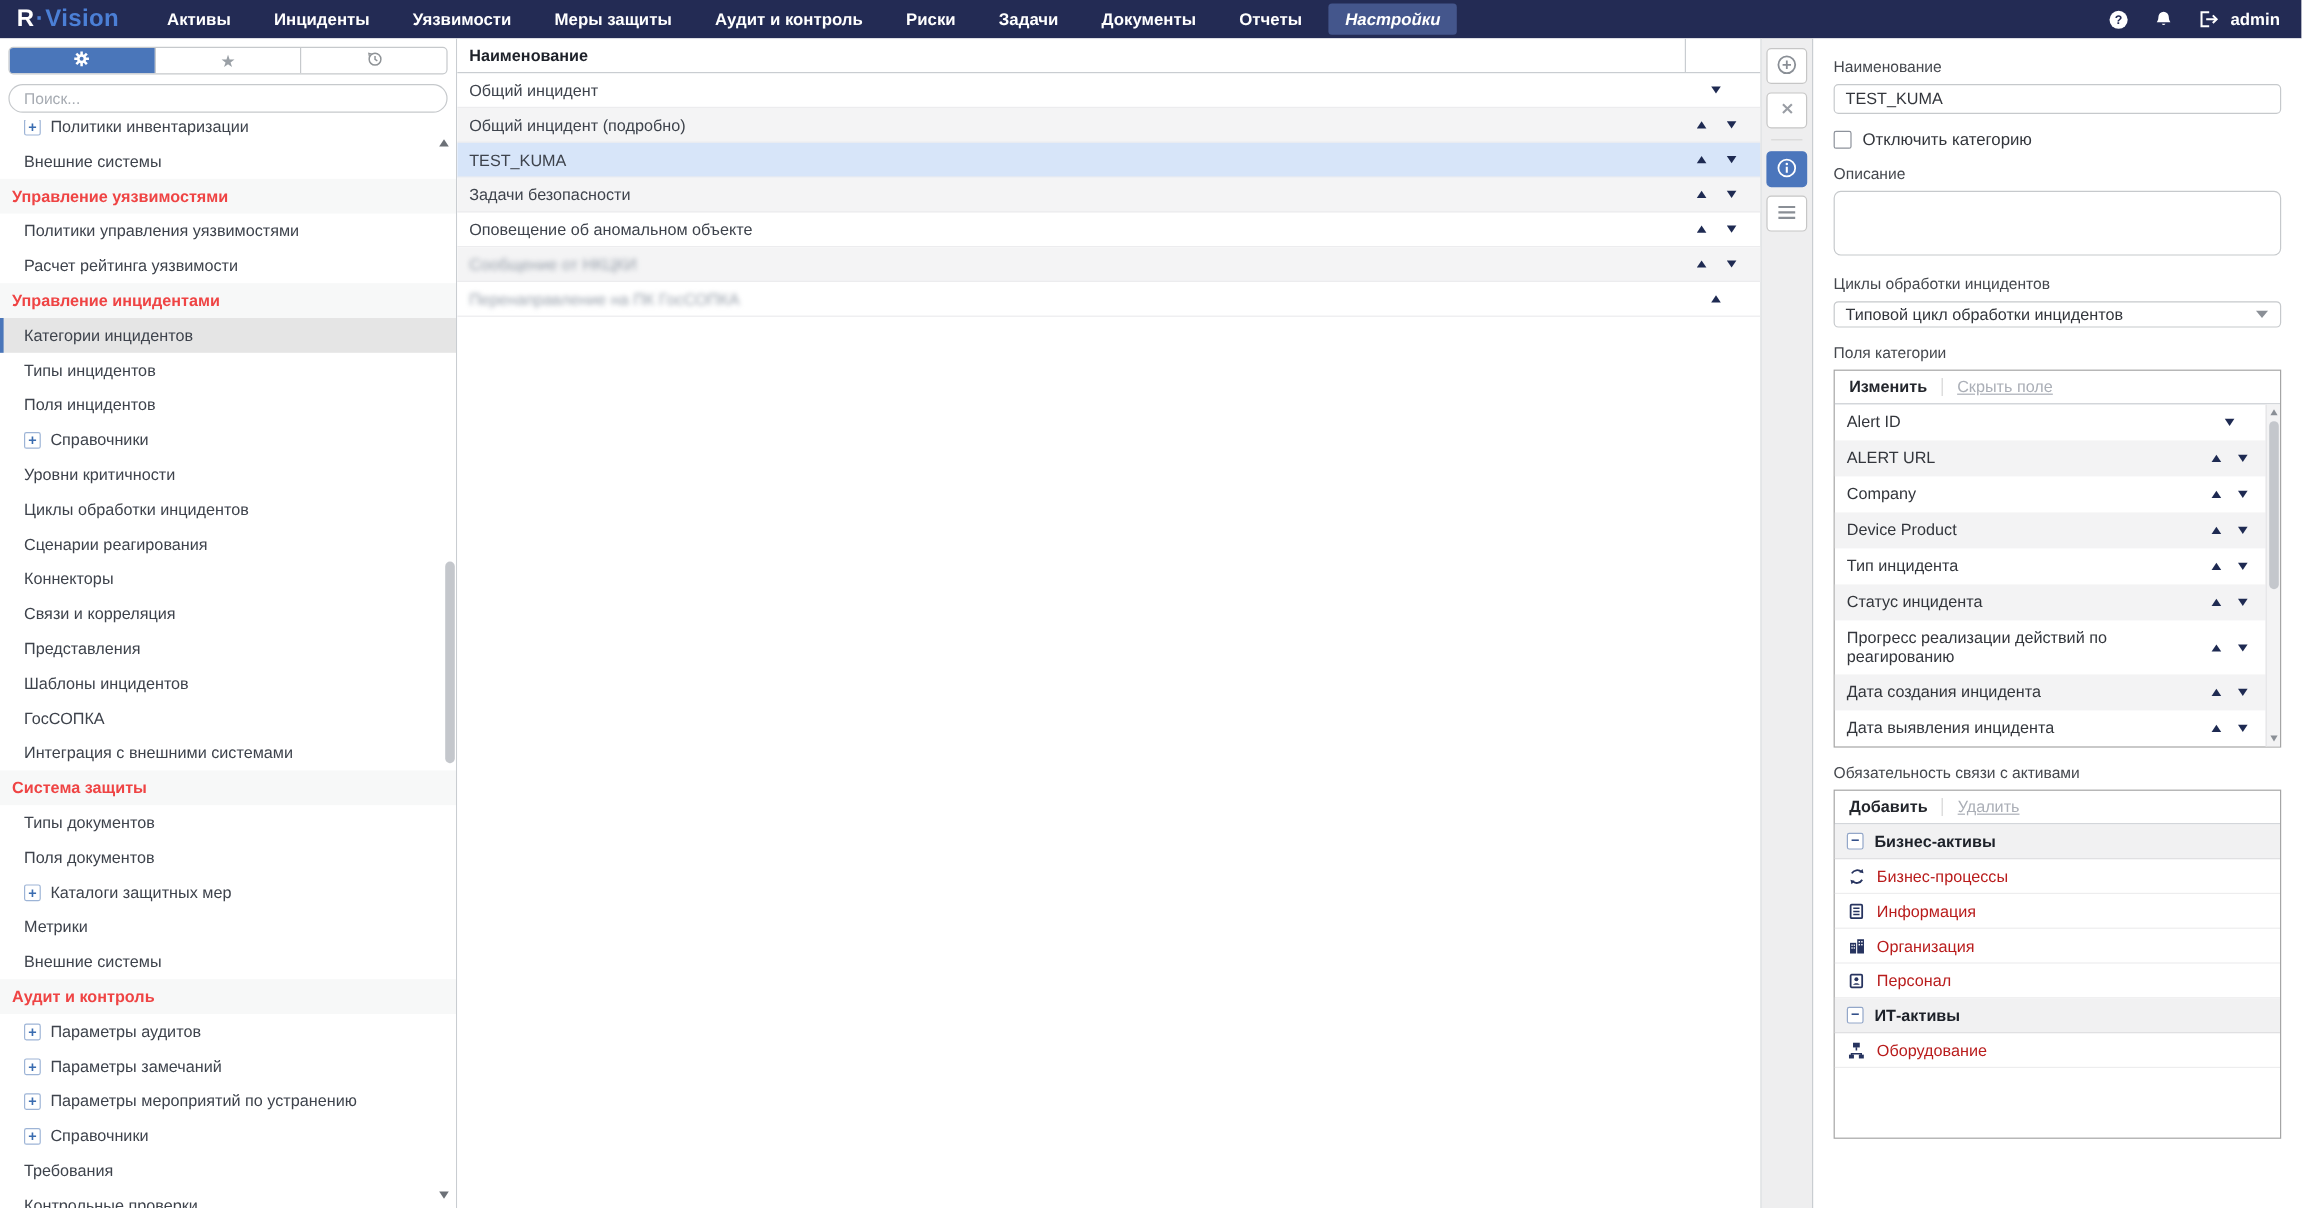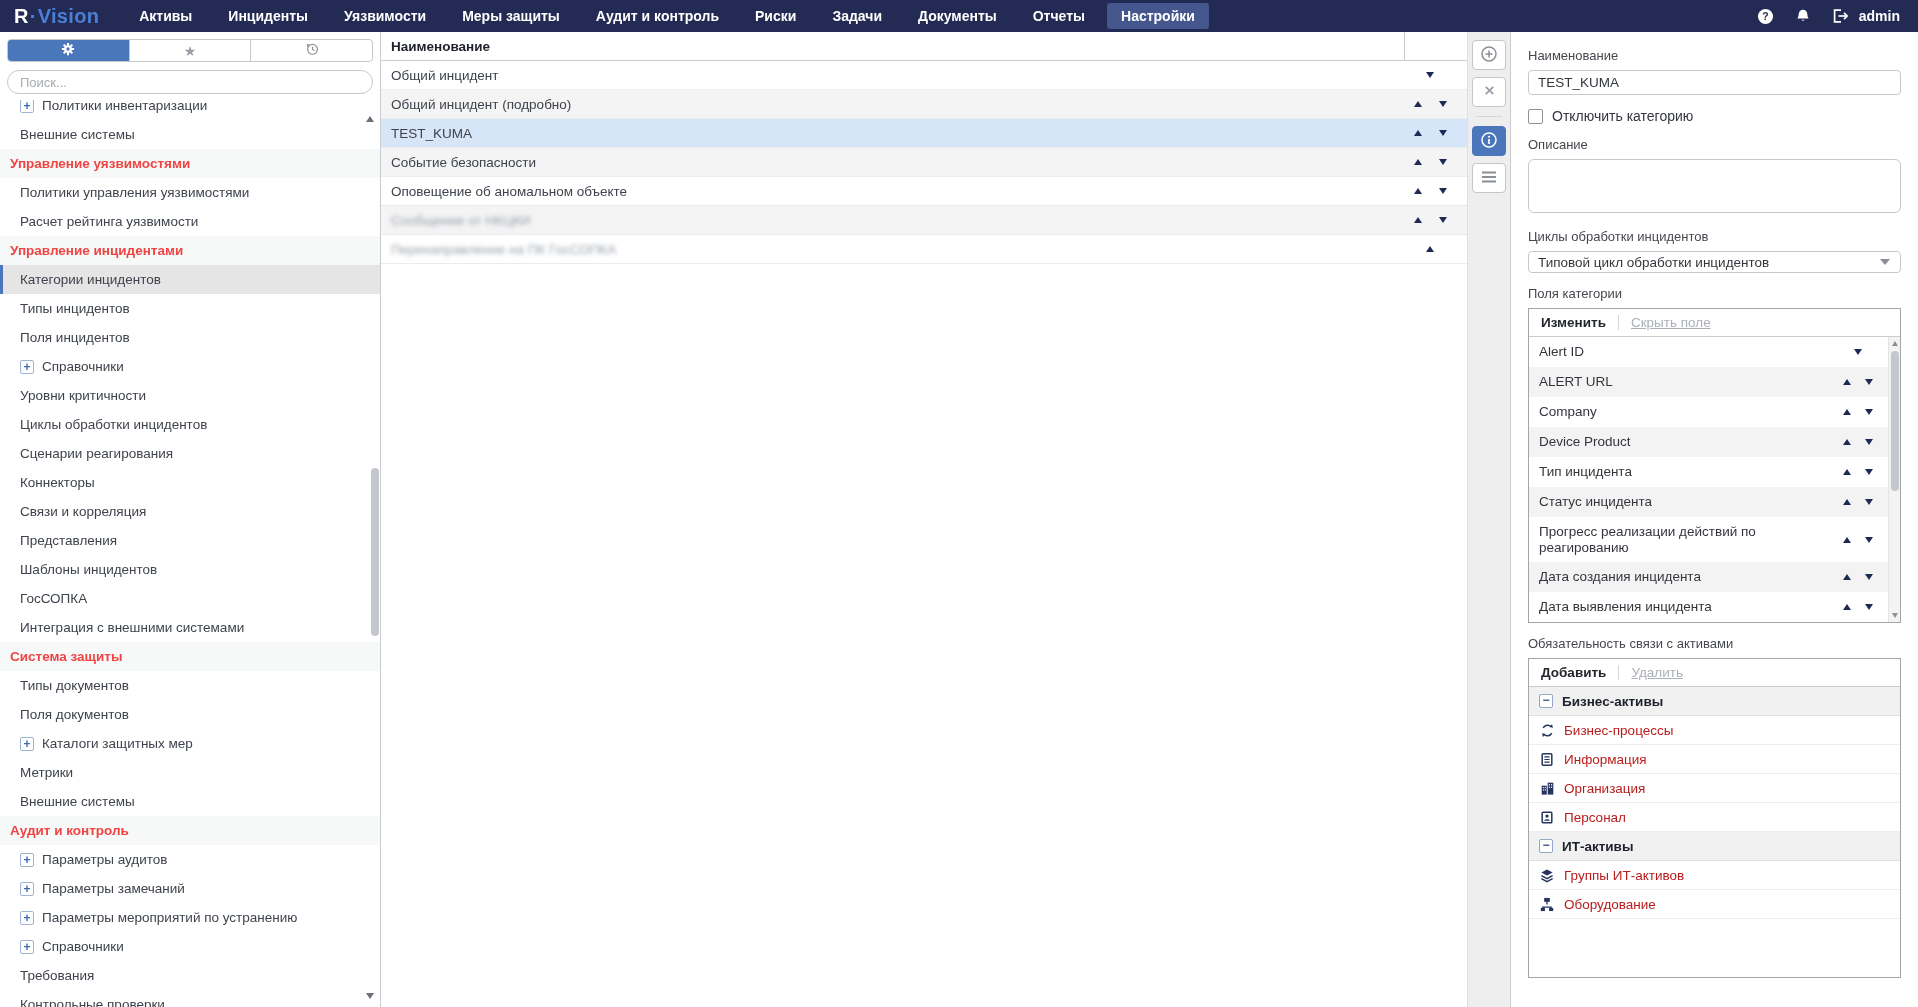--- a/index.html
+++ b/index.html
@@ -14,21 +14,21 @@
   .nav {
     height:32px; background:#232b54; display:flex; align-items:center;
     color:#fff; white-space:nowrap;
   }
   .logo { margin-left:14px; font-size:20px; font-weight:bold; letter-spacing:.3px; display:flex; align-items:baseline; }
   .logo .lg-r { color:#ffffff; }
   .logo .lg-dot { color:#4b7fd6; margin:0 1px; }
   .logo .lg-v { color:#4b7fd6; }
   .nav-items { display:flex; align-items:center; margin-left:26px; gap:8px; }
   .nav-item { font-weight:bold; font-size:14px; padding:5px 14px; border-radius:3px; cursor:default; }
-  .nav-item.active { background:#44568c; }
+  .nav-item.active { background:#44568c;font-style:italic; }
   .nav-right { margin-left:auto; display:flex; align-items:center; gap:21px; padding-right:18px; }
   .nav-right .usr { font-weight:bold; font-size:14px; margin-left:-13px; }
   .nav-icon { display:flex; align-items:center; }
   
   .wrap { display:flex; height:975px; }
   
   .sidebar { width:381px; min-width:381px; border-right:1px solid #c9cdd1; display:flex; flex-direction:column; background:#fff; }
   .tabs { display:flex; margin:7px 7px 0 7px; height:23px; border:1px solid #c6c9cc; border-radius:4px; overflow:hidden; background:#fff; }
   .tab { flex:1; display:flex; align-items:center; justify-content:center; border-left:1px solid #c6c9cc; cursor:default; }
   .tab:first-child { border-left:none; }
@@ -339,21 +339,21 @@
     </span>
   </div>
         <div class="main-row selected">
     <span class="lbl">TEST_KUMA</span>
     <span class="carets">
       <span class="caret-up"></span>
       <span class="caret-down"></span>
     </span>
   </div>
         <div class="main-row">
-    <span class="lbl">Событие безопасности</span>
+    <span class="lbl">Задачи безопасности</span>
     <span class="carets">
       <span class="caret-up"></span>
       <span class="caret-down"></span>
     </span>
   </div>
         <div class="main-row">
     <span class="lbl">Оповещение об аномальном объекте</span>
     <span class="carets">
       <span class="caret-up"></span>
       <span class="caret-down"></span>
@@ -569,31 +569,20 @@
   </div>
           <div class="a-row t-group">
     <span class="minusbox">−</span>
 
     <span class="lbl">ИТ-активы</span>
   </div>
           <div class="a-row">
 
     <span class="a-icon">
               <svg width="16" height="15" viewBox="0 0 16 16">
-                <path d="M8 1.6 14 4.8 8 8 2 4.8z" fill="#26335f"></path>
-                <path d="M2 8.2l6 3.2 6-3.2" fill="none" stroke="#26335f" stroke-width="1.5"></path>
-                <path d="M2 11.4l6 3.2 6-3.2" fill="none" stroke="#26335f" stroke-width="1.5"></path>
-              </svg>
-            </span>
-    <span class="lbl">Группы ИТ-активов</span>
-  </div>
-          <div class="a-row">
-
-    <span class="a-icon">
-              <svg width="16" height="15" viewBox="0 0 16 16">
                 <path d="M8 5v3M3.7 13v-2.2h8.6V13" fill="none" stroke="#26335f" stroke-width="1.4"></path>
                 <rect x="5" y="1" width="6" height="4.2" fill="#26335f"></rect>
                 <rect x="1.4" y="11.6" width="4.4" height="3.4" fill="#26335f"></rect>
                 <rect x="10.2" y="11.6" width="4.4" height="3.4" fill="#26335f"></rect>
               </svg>
             </span>
     <span class="lbl">Оборудование</span>
   </div>
         </div>
       <div class="a-filler"></div>

